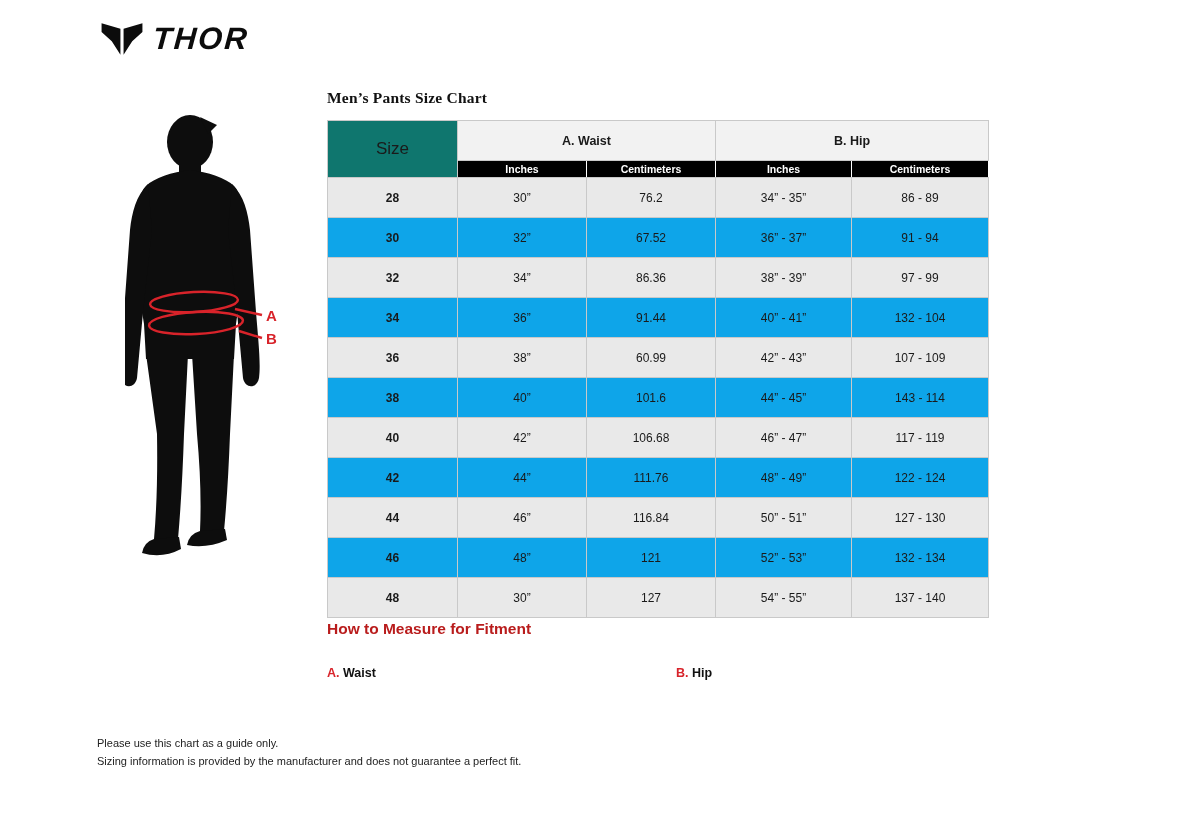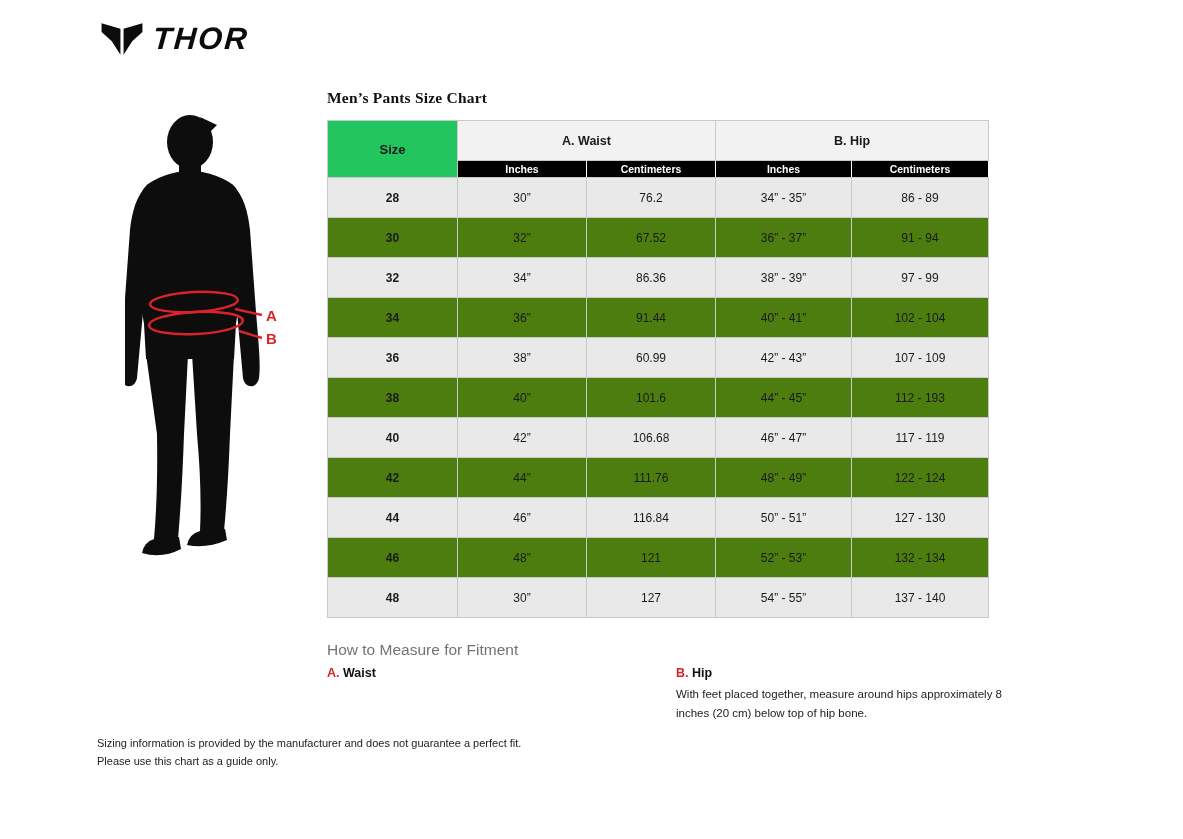--- a/index.html
+++ b/index.html
@@ -36,33 +36,33 @@
 
   
   .size-table {
     position: absolute; left: 327px; top: 120px; width: 661px;
     border-collapse: collapse; table-layout: fixed;
   }
   .size-table th, .size-table td { border: 1px solid #c9c9c9; text-align: center; vertical-align: middle; }
   .size-table thead th.main {
     background: #f2f2f2; height: 40px; font-size: 12.5px; font-weight: bold; color: #1a1a1a;
   }
-  .size-table thead th.size-head { background: #22c55e; font-size: 13px; font-weight: bold; }
+  .size-table thead th.size-head { background: #0f766e; font-size: 17px; font-weight: normal; }
   .size-table thead tr.subhead th {
     background: #000000; color: #ffffff; height: 17px; font-size: 10.5px; font-weight: bold;
     border-left: 1px solid #ffffff; border-right: 1px solid #ffffff; padding: 0;
   }
-  .size-table tbody td { height: 40px; font-size: 12px; background: #4d7c0f; color: #1a1a1a; }
+  .size-table tbody td { height: 40px; font-size: 12px; background: #0ea5e9; color: #1a1a1a; }
   .size-table tbody tr:nth-child(odd) td { background: #e9e9e9; }
   .size-table tbody td.size { font-weight: bold; }
 
   
   .measure-heading {
-    position: absolute; left: 327px; top: 641px; margin: 0;
-    font-size: 15.5px; font-weight: normal; color: #737373;
+    position: absolute; left: 327px; top: 620px; margin: 0;
+    font-size: 15.5px; font-weight: bold; color: #b91c1c;
   }
   .measure-cols { position: absolute; left: 327px; top: 666px; width: 680px; display: flex; }
   .measure-item { width: 349px; }
   .measure-item + .measure-item { width: 331px; }
   .measure-item-title { font-size: 12.5px; font-weight: bold; color: #111; }
   .measure-item-title .red { color: #d8232a; }
   .measure-item-text {
     margin: 5px 0 0; font-size: 11.5px; line-height: 1.65; color: #222; max-width: 328px;
   }
 
@@ -162,35 +162,35 @@
         <td>34”</td>
         <td>86.36</td>
         <td>38” - 39”</td>
         <td>97 - 99</td>
       </tr>
       <tr>
         <td class="size">34</td>
         <td>36”</td>
         <td>91.44</td>
         <td>40” - 41”</td>
-        <td>102 - 104</td>
+        <td>132 - 104</td>
       </tr>
       <tr>
         <td class="size">36</td>
         <td>38”</td>
         <td>60.99</td>
         <td>42” - 43”</td>
         <td>107 - 109</td>
       </tr>
       <tr>
         <td class="size">38</td>
         <td>40”</td>
         <td>101.6</td>
         <td>44” - 45”</td>
-        <td>112 - 193</td>
+        <td>143 - 114</td>
       </tr>
       <tr>
         <td class="size">40</td>
         <td>42”</td>
         <td>106.68</td>
         <td>46” - 47”</td>
         <td>117 - 119</td>
       </tr>
       <tr>
         <td class="size">42</td>
@@ -229,20 +229,19 @@
     <div class="measure-item-title">
       <span class="red">A.</span>
       <span>Waist</span>
     </div>
   </div>
   <div class="measure-item">
     <div class="measure-item-title">
       <span class="red">B.</span>
       <span>Hip</span>
     </div>
-    <p class="measure-item-text">With feet placed together, measure around hips approximately 8 inches (20 cm) below top of hip bone.</p>
   </div>
 </div>
 
 <div class="disclaimer">
+  <div>Please use this chart as a guide only.</div>
   <div>Sizing information is provided by the manufacturer and does not guarantee a perfect fit.</div>
-  <div>Please use this chart as a guide only.</div>
 </div>
 
 </body></html>

